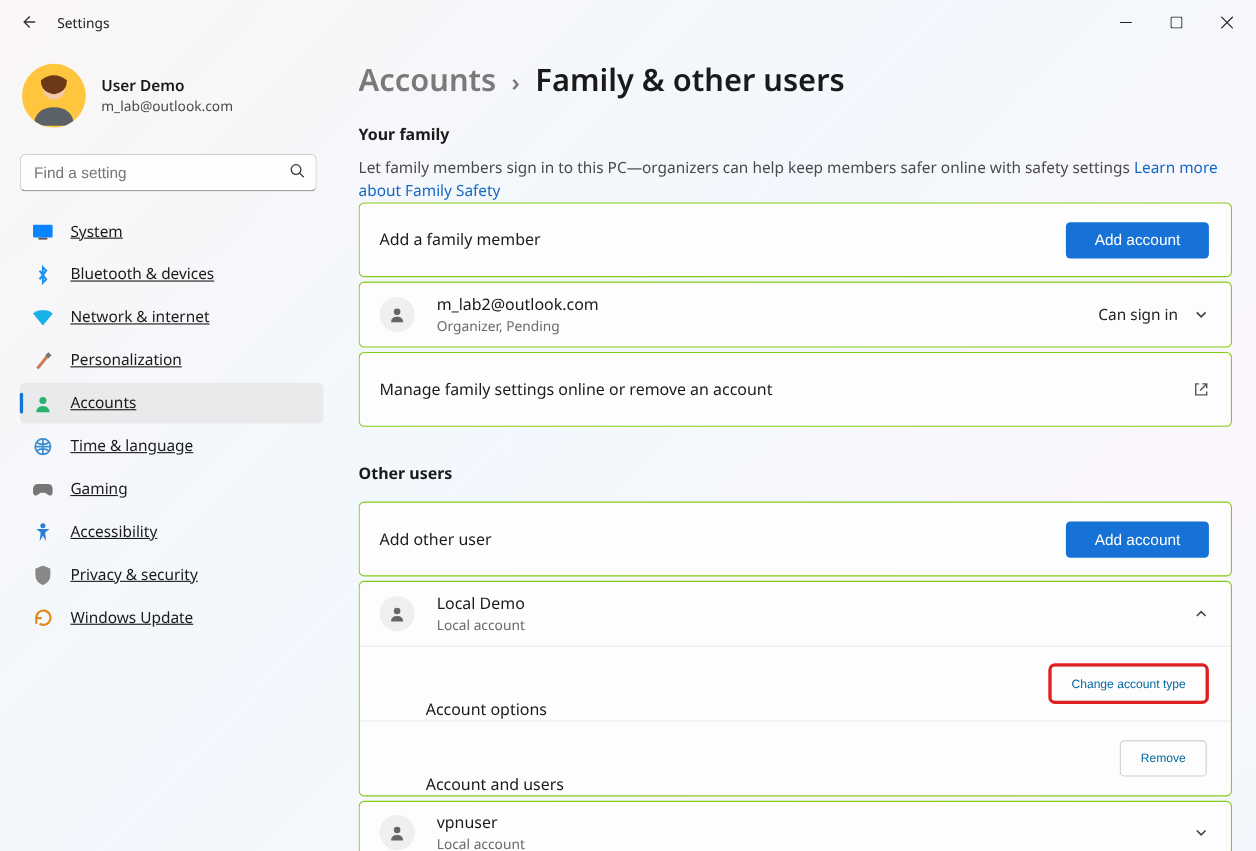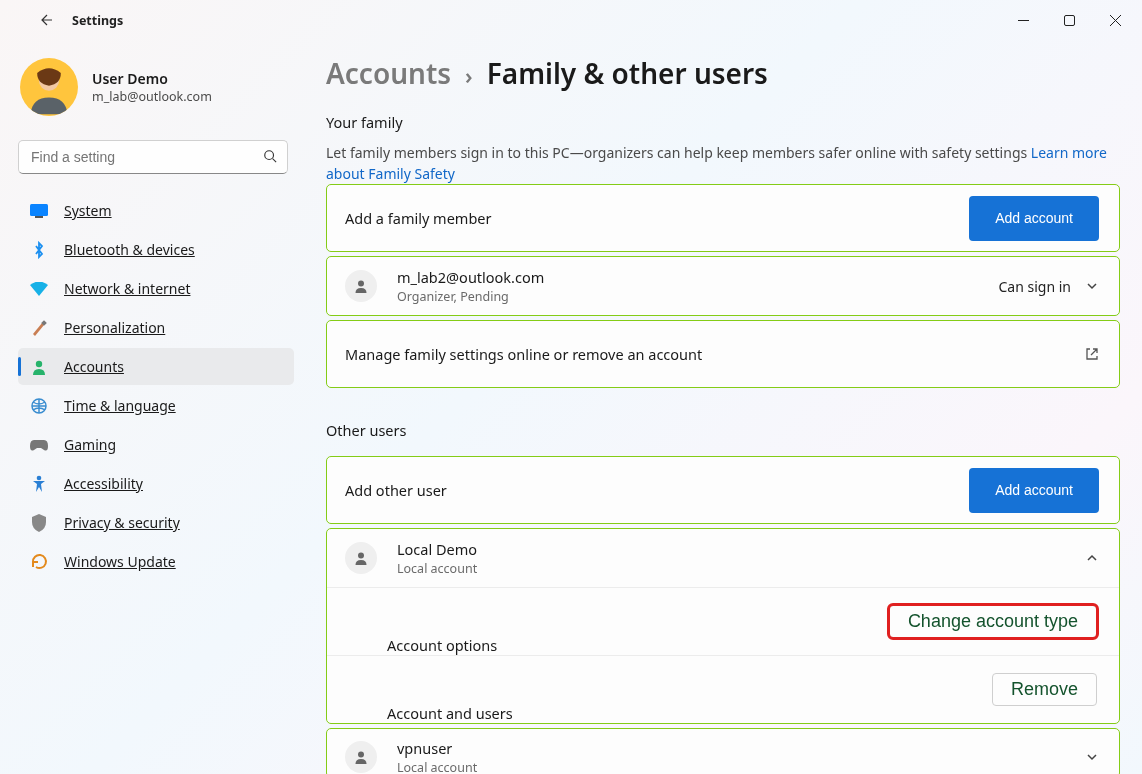--- a/index.html
+++ b/index.html
@@ -5,21 +5,21 @@
   * { box-sizing: border-box; margin: 0; padding: 0; }
   html, body { width: 1142px; height: 774px; overflow: hidden; }
   body {
     font-family: "Segoe UI", system-ui, sans-serif;
     background: linear-gradient(135deg, #faf6f6 0%, #f2f8fd 45%, #fbf6fb 80%, #f2f8fd 100%);
     color: #1a1a1a;
     font-size: 14px;
   }
 
   
-  .titlebar { display:flex; align-items:center; height:40px; padding:0 4px 0 32px;font-weight:bold; }
+  .titlebar { display:flex; align-items:center; height:40px; padding:0 4px 0 12px; }
   .titlebar .back { width:28px; height:28px; display:flex; align-items:center; justify-content:center; border-radius:4px; }
   .titlebar .title { margin-left:12px; font-size:12.5px; color:#222; }
   .titlebar .spacer { flex:1; }
   .winbtn { width:46px; height:32px; display:flex; align-items:center; justify-content:center; color:#222; }
   .winbtn svg { width:11px; height:11px; }
 
   
   .left { position:absolute; left:0; top:40px; width:308px; padding:14px 0 0 18px; }
   .profile { display:flex; align-items:center; gap:14px; padding:4px 10px 18px 2px; }
   .avatar {
@@ -64,21 +64,21 @@
   .nav .nicon { width:18px; height:18px; display:flex; align-items:center; justify-content:center; }
   .nav .nicon.mono svg { color:#4a4a4a; }
 
   
   .main { position:absolute; left:326px; right:22px; top:54px; bottom:0; overflow:hidden; }
   .crumb { display:flex; align-items:baseline; gap:12px; margin-bottom:20px; }
   .crumb .l1 { font-size:28px; font-weight:600; color:#7a7a7a; }
   .crumb .sep { font-size:22px; font-weight:600; color:#7a7a7a; margin:0 2px; }
   .crumb .l2 { font-size:28px; font-weight:600; color:#1a1a1a; }
 
-  .section-h { font-size:14.5px; font-weight:400; margin:0 0 10px 0; }
+  .section-h { font-size:14.5px; font-weight:700; margin:0 0 10px 0; }
   .subtext { font-size:14px; color:#4a4a4a; line-height:1.5; }
   .subtext a { color:#1268c8; text-decoration:none; font-weight:400; }
 
   .card {
     background:#fdfdfd;
     border:1px solid #84cc16;
     border-radius:5px;
     margin-bottom:4px;
   }
   .card + .card { margin-top:3px; }
@@ -95,26 +95,26 @@
   .card-row .trail { display:flex; align-items:center; gap:14px; font-size:14px; color:#222; }
 
   .pill {
     width:32px; height:32px; border-radius:50%; background:#efefef;
     display:flex; align-items:center; justify-content:center; color:#555;
   }
   .pill svg { width:16px; height:16px; }
 
   .btn-primary {
     background:#1672d6; color:#fff; border:none; border-radius:4px;
-    height:45px; padding:0 26px; font-size:14px; cursor:pointer;
+    height:33px; padding:0 26px; font-size:14px; cursor:pointer;
   }
   .btn-secondary {
-    background:#fdfdfd; color:#14532d;
+    background:#fdfdfd; color:#0369a1;
     border:1px solid #cfcfcf; border-radius:4px;
-    height:33px; padding:0 18px; font-size:18px; cursor:pointer;
+    height:33px; padding:0 18px; font-size:11px; cursor:pointer;
   }
   .highlight-red { outline:3px solid #e02020; outline-offset:-1px; }
 
   .subcard-row {
     display:flex; align-items:center;
     min-height:52px;
     padding:0 22px 0 60px;
     border-top:1px solid #ececec;
   }
   .subcard-row .label { font-size:14.5px;margin-top:47px; }

